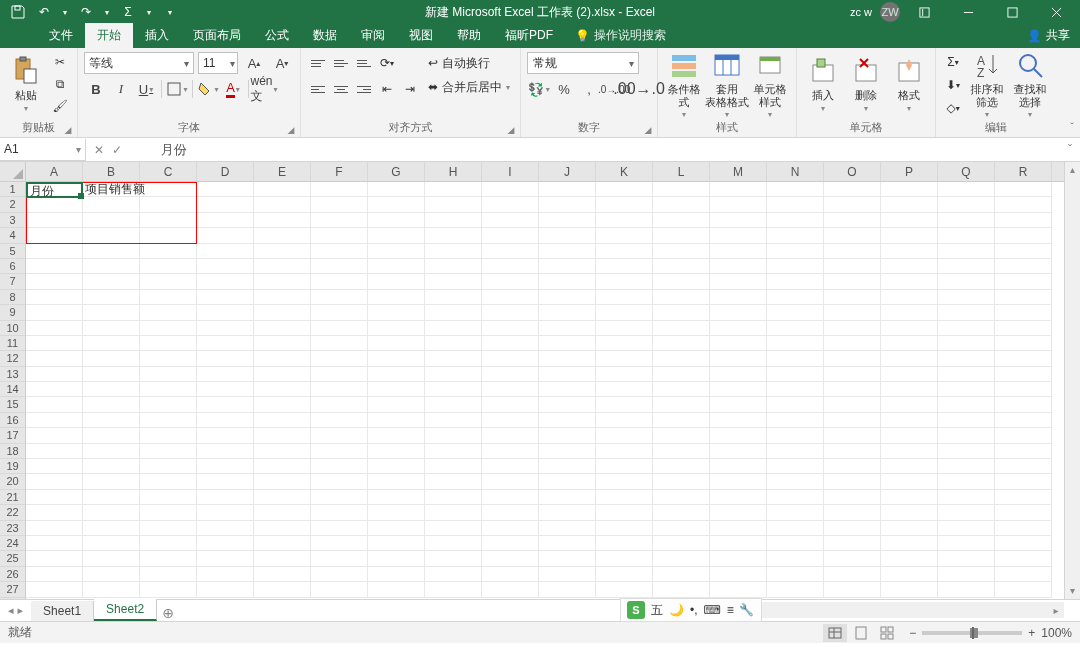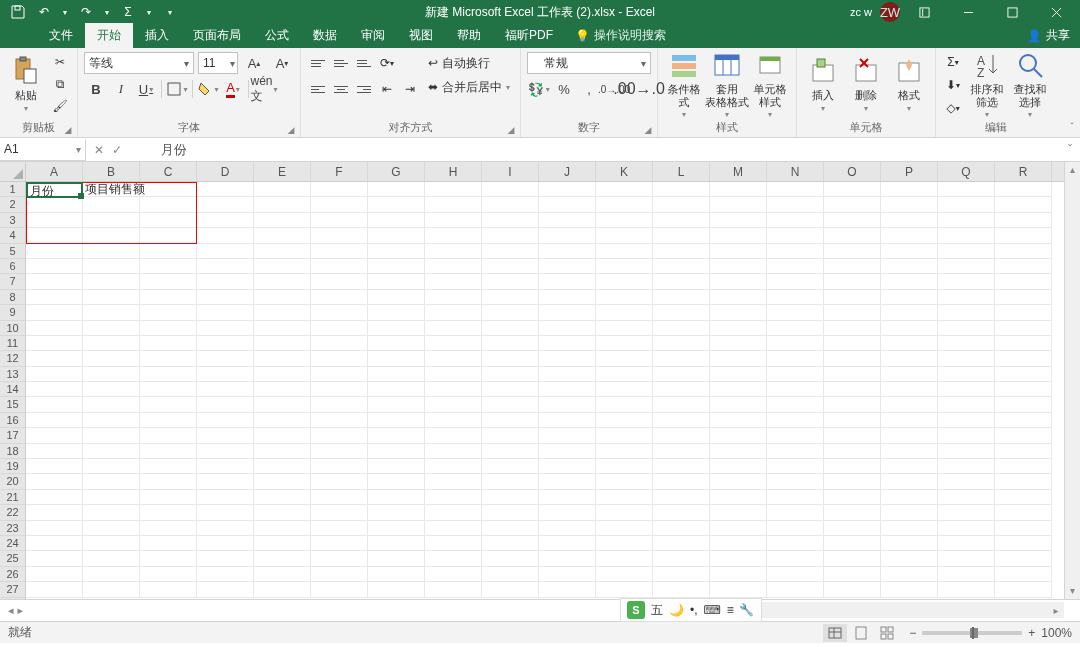--- a/index.html
+++ b/index.html
@@ -5,21 +5,21 @@
 * { margin:0; padding:0; box-sizing:border-box; font-family:"Segoe UI","Microsoft YaHei",sans-serif; }
 body { width:1080px; height:647px; background:#fff; overflow:hidden; font-size:12px; color:#333; }
 
 
 .titlebar { height:24px; background:#217346; display:flex; align-items:center; color:#fff; position:relative; }
 .qat { display:flex; align-items:center; gap:6px; padding-left:8px; }
 .qat-btn { width:20px; height:20px; display:flex; align-items:center; justify-content:center; color:#fff; font-size:12px; }
 .title-center { position:absolute; left:50%; transform:translateX(-50%); font-size:12px; }
 .title-right { position:absolute; right:4px; display:flex; align-items:center; gap:4px; }
 .user-badge { font-size:11px; padding:0 4px; }
-.avatar { width:20px; height:20px; border-radius:50%; background:#7f1d1d; display:flex; align-items:center; justify-content:center; font-size:13px; color:#d0e8db; }
+.avatar { width:20px; height:20px; border-radius:50%; background:#737373; display:flex; align-items:center; justify-content:center; font-size:11px; color:#d0e8db; }
 .winbtn { width:40px; height:24px; display:flex; align-items:center; justify-content:center; color:#fff; font-size:11px; }
 .winbtn svg { width:11px; height:11px; stroke:#fff; stroke-width:1; fill:none; }
 
 
 .menus { height:24px; background:#217346; display:flex; align-items:flex-end; color:#fff; position:relative; }
 .menu { padding:4px 12px; font-size:12px; cursor:pointer; }
 .menu.active { background:#f3f3f3; color:#217346; }
 .menu.file { font-weight:400;margin-left:37px; }
 .tellme { display:flex; align-items:center; gap:4px; padding:4px 10px; color:#e3f0e9; font-size:12px; }
 .share { position:absolute; right:10px; top:3px; color:#fff; font-size:12px; display:flex; align-items:center; gap:4px; }
@@ -53,21 +53,21 @@
 
 .align-col { display:flex; flex-direction:column; gap:4px; padding-top:2px; }
 .align-row { display:flex; gap:1px; }
 .abtn { width:22px; height:22px; display:flex; align-items:center; justify-content:center; }
 .align-lines { display:flex; flex-direction:column; gap:2px; }
 .align-lines span { display:block; width:14px; height:1px; background:#555; }
 .wrap-merge { display:flex; flex-direction:column; gap:2px; padding-top:2px; }
 .wm-btn { display:flex; align-items:center; gap:4px; height:22px; padding:0 4px; font-size:12px; }
 
 .num-col { display:flex; flex-direction:column; gap:4px; padding-top:2px; }
-.num-select { width:124px; height:22px; border:1px solid #c0c0c0; background:#fff; position:relative; padding:0 16px; display:flex; align-items:center; }
+.num-select { width:112px; height:22px; border:1px solid #c0c0c0; background:#fff; position:relative; padding:0 5px; display:flex; align-items:center; }
 .num-select::after { content:"▾"; position:absolute; right:4px; color:#666; font-size:10px; }
 .num-row { display:flex; gap:1px; }
 
 .collapse-caret { position:absolute; right:6px; bottom:4px; color:#777; font-size:11px; }
 
 
 .fbar { height:24px; background:#fff; border-bottom:1px solid #d4d4d4; display:flex; align-items:center; }
 .name-box { width:86px; height:22px; border:1px solid #d4d4d4; border-left:none; border-top:none; display:flex; align-items:center; padding:0 4px; position:relative; font-size:12px; }
 .name-box::after { content:"▾"; position:absolute; right:4px; color:#888; font-size:10px; }
 .fbar-btns { display:flex; align-items:center; padding:0 8px; gap:8px; color:#888; }
@@ -1066,20 +1066,25 @@
     <div class="track"></div>
     <div class="arrow">▾</div>
   </div>
 </div>
 
 <div class="sheetbar">
   <div class="sheet-nav">
     <span>◂</span>
     <span>▸</span>
   </div>
+  <div class="sheet-tabs">
+    <div class="sheet-tab">Sheet1</div>
+    <div class="sheet-tab active">Sheet2</div>
+    <div class="sheet-add">⊕</div>
+  </div>
   <div class="ime-panel">
     <div class="ime-s">S</div>
     <span>五</span>
     <span>🌙</span>
     <span>•,</span>
     <span>⌨</span>
     <span>≡</span>
     <span>🔧</span>
   </div>
   <div class="hscroll">

